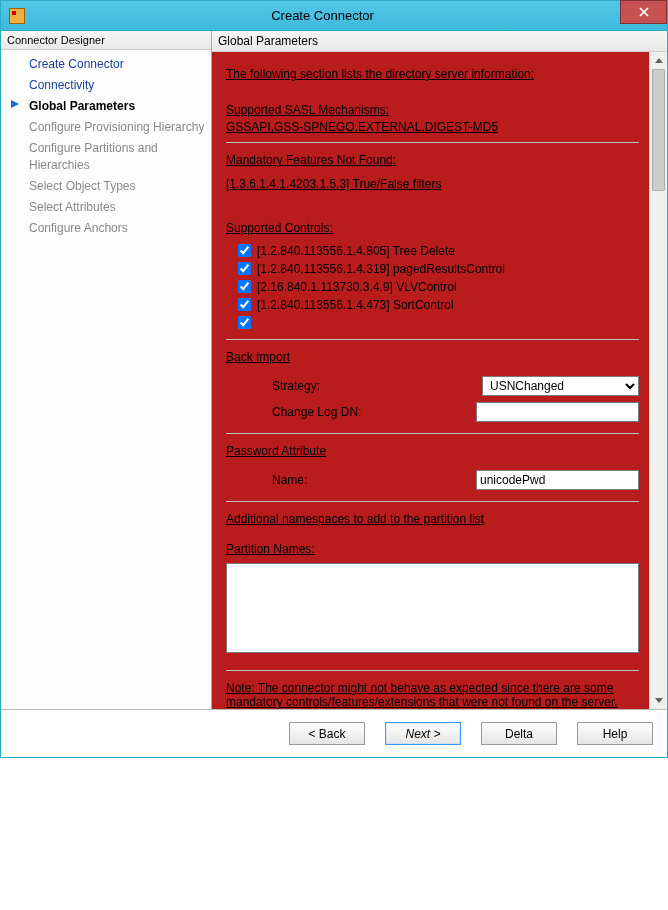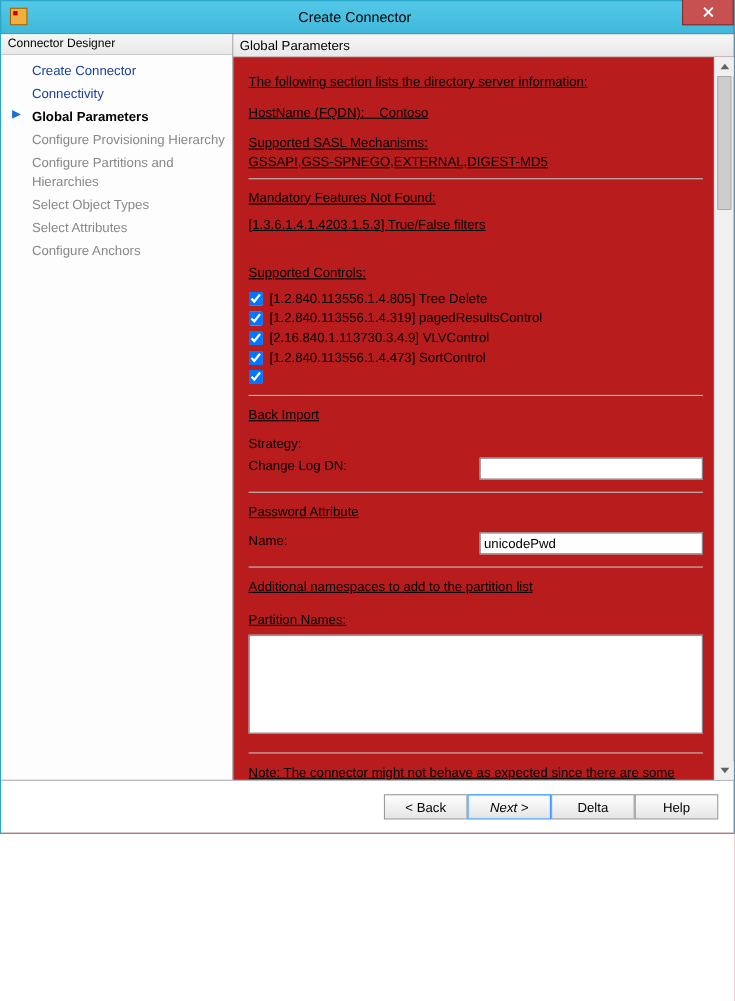--- a/index.html
+++ b/index.html
@@ -163,61 +163,64 @@
   .triangle-up{width:0;height:0;border-left:4px solid transparent;border-right:4px solid transparent;border-bottom:5px solid #606060;}
   .triangle-down{width:0;height:0;border-left:4px solid transparent;border-right:4px solid transparent;border-top:5px solid #606060;}
   .section-sep {
     border: none;
     border-top: 1px solid #c0c0c0;
     margin: 8px 0 10px 0;
   }
   .lbl { margin: 3px 0; text-decoration: underline; }
   .form-row {
     display:flex;
+    align-items:center;
     padding: 3px 0;
+    margin-left: 46px;
   }
   .form-row .fl-label { width: 210px; }
   .form-row input[type=text], .form-row select {
     flex:1;
     height:20px;
     font-family: inherit;
     font-size:12px;
     border:1px solid #7a7a7a;
     padding: 1px 3px;
     box-sizing: border-box;
   }
   select {
     background:#fff;
   }
   .checkline {
     display:flex;
-    align-items:flex-end;
+    align-items:flex-start;
     gap:6px;
     padding: 2px 0;
+    margin-left: 12px;
   }
   .checkline input[type=checkbox]{
     width:13px;height:13px;margin:0;
   }
   textarea.partition {
     width: 100%;
     height: 90px;
     resize: none;
     font-family: inherit;
     font-size:12px;
     border:1px solid #7a7a7a;
     box-sizing:border-box;
     padding:2px 4px;
   }
   
   .button-bar {
     border-top: 1px solid #bbb;
     padding: 12px 14px;
     display:flex;
     justify-content:flex-end;
-    gap:0;
+    gap:20px;
     background:#fff;
   }
   .button-bar button {
     width: 76px;
     height: 23px;
     font-family: inherit;
     font-size:12px;
     background: linear-gradient(to bottom,#fefefe,#e5e5e5);
     border:1px solid #9a9a9a;
     cursor:pointer;
@@ -260,24 +263,20 @@
       </div>
     </div>
 
     <div class="main">
       <div class="main-header">Global Parameters</div>
       <div class="main-scroll-wrap">
         <div class="main-content">
 
           <div class="lbl">The following section lists the directory server information:</div>
           <div style="height:8px"></div>
-          <div class="lbl">
-            <span>HostName (FQDN):</span>&nbsp;&nbsp;&nbsp;
-            <span>Contoso</span>
-          </div>
           <div style="height:8px"></div>
           <div class="lbl">Supported SASL Mechanisms:</div>
           <div class="lbl">GSSAPI,GSS-SPNEGO,EXTERNAL,DIGEST-MD5</div>
 
           <hr class="section-sep">
 
           <div class="lbl">Mandatory Features Not Found:</div>
           <div style="height:4px"></div>
           <div class="lbl">[1.3.6.1.4.1.4203.1.5.3] True/False filters</div>
 
@@ -304,20 +303,23 @@
           <div class="checkline">
             <input type="checkbox" checked="" style="">
           </div>
 
           <hr class="section-sep">
 
           <div class="lbl">Back Import</div>
           <div style="height:6px"></div>
           <div class="form-row">
             <div class="fl-label">Strategy:</div>
+            <select>
+              <option>USNChanged</option>
+            </select>
           </div>
           <div class="form-row">
             <div class="fl-label">Change Log DN:</div>
             <input type="text" value="" style="">
           </div>
 
           <hr class="section-sep">
 
           <div class="lbl">Password Attribute</div>
           <div style="height:6px"></div>

